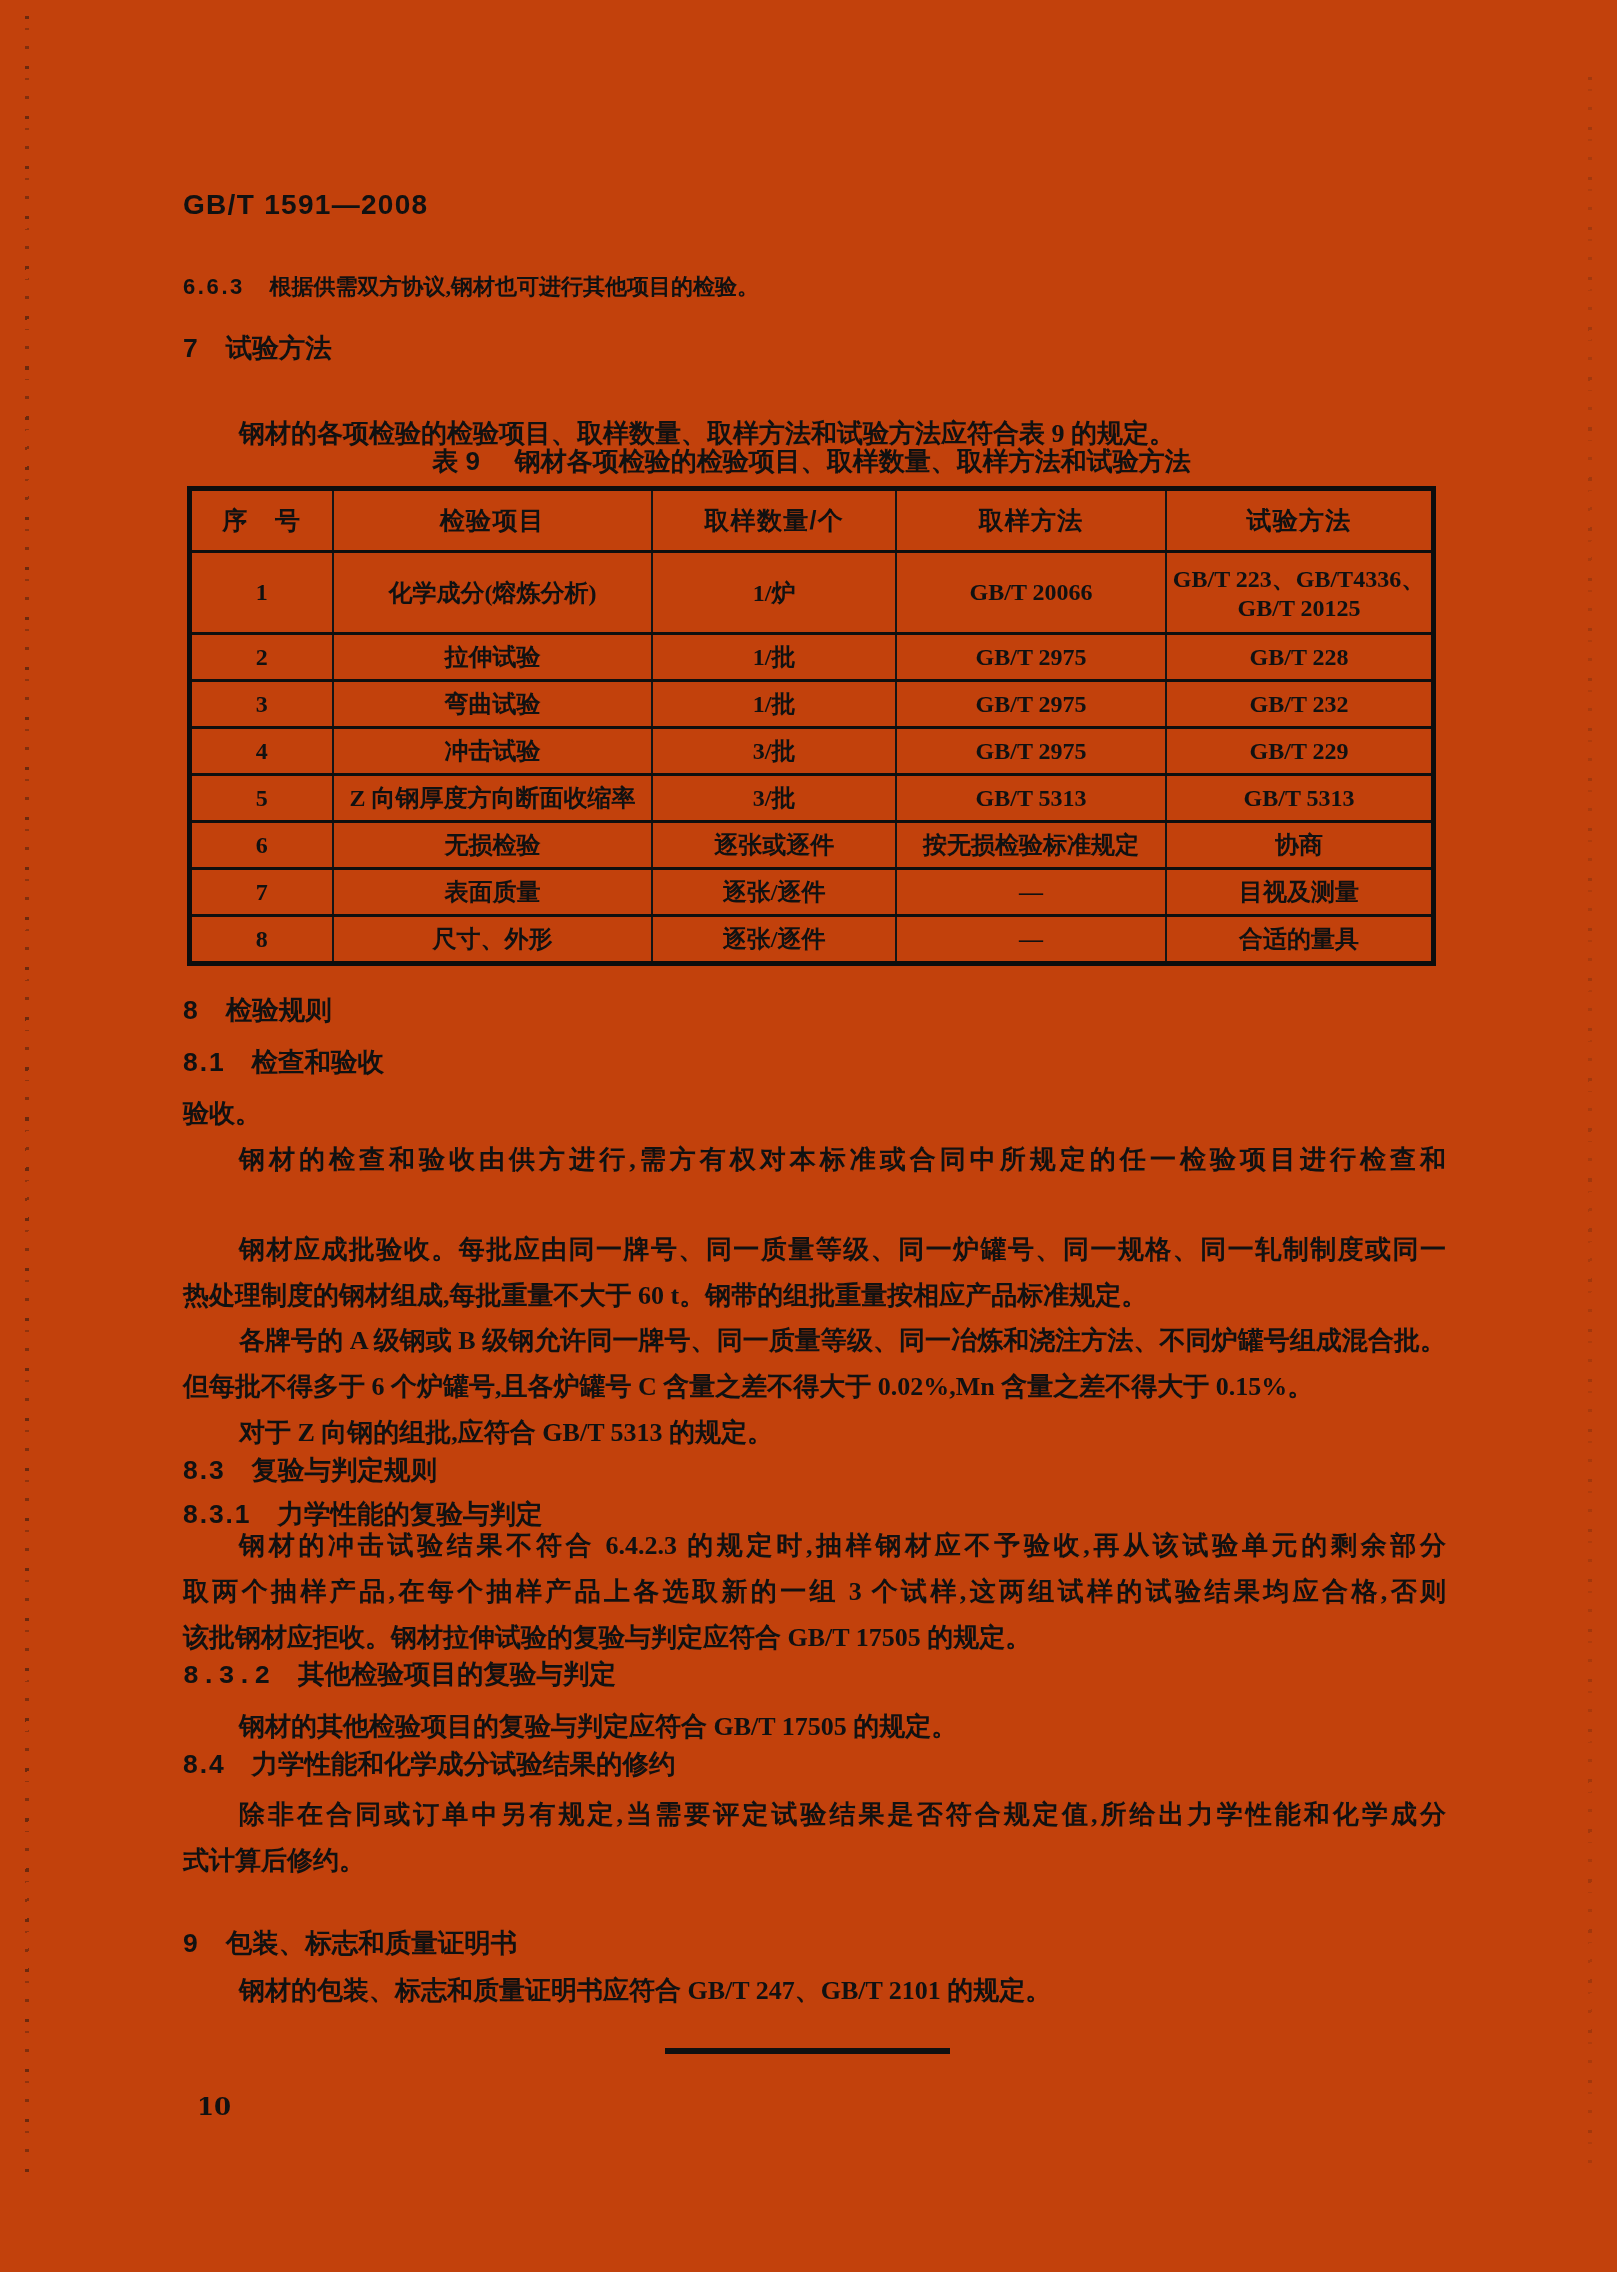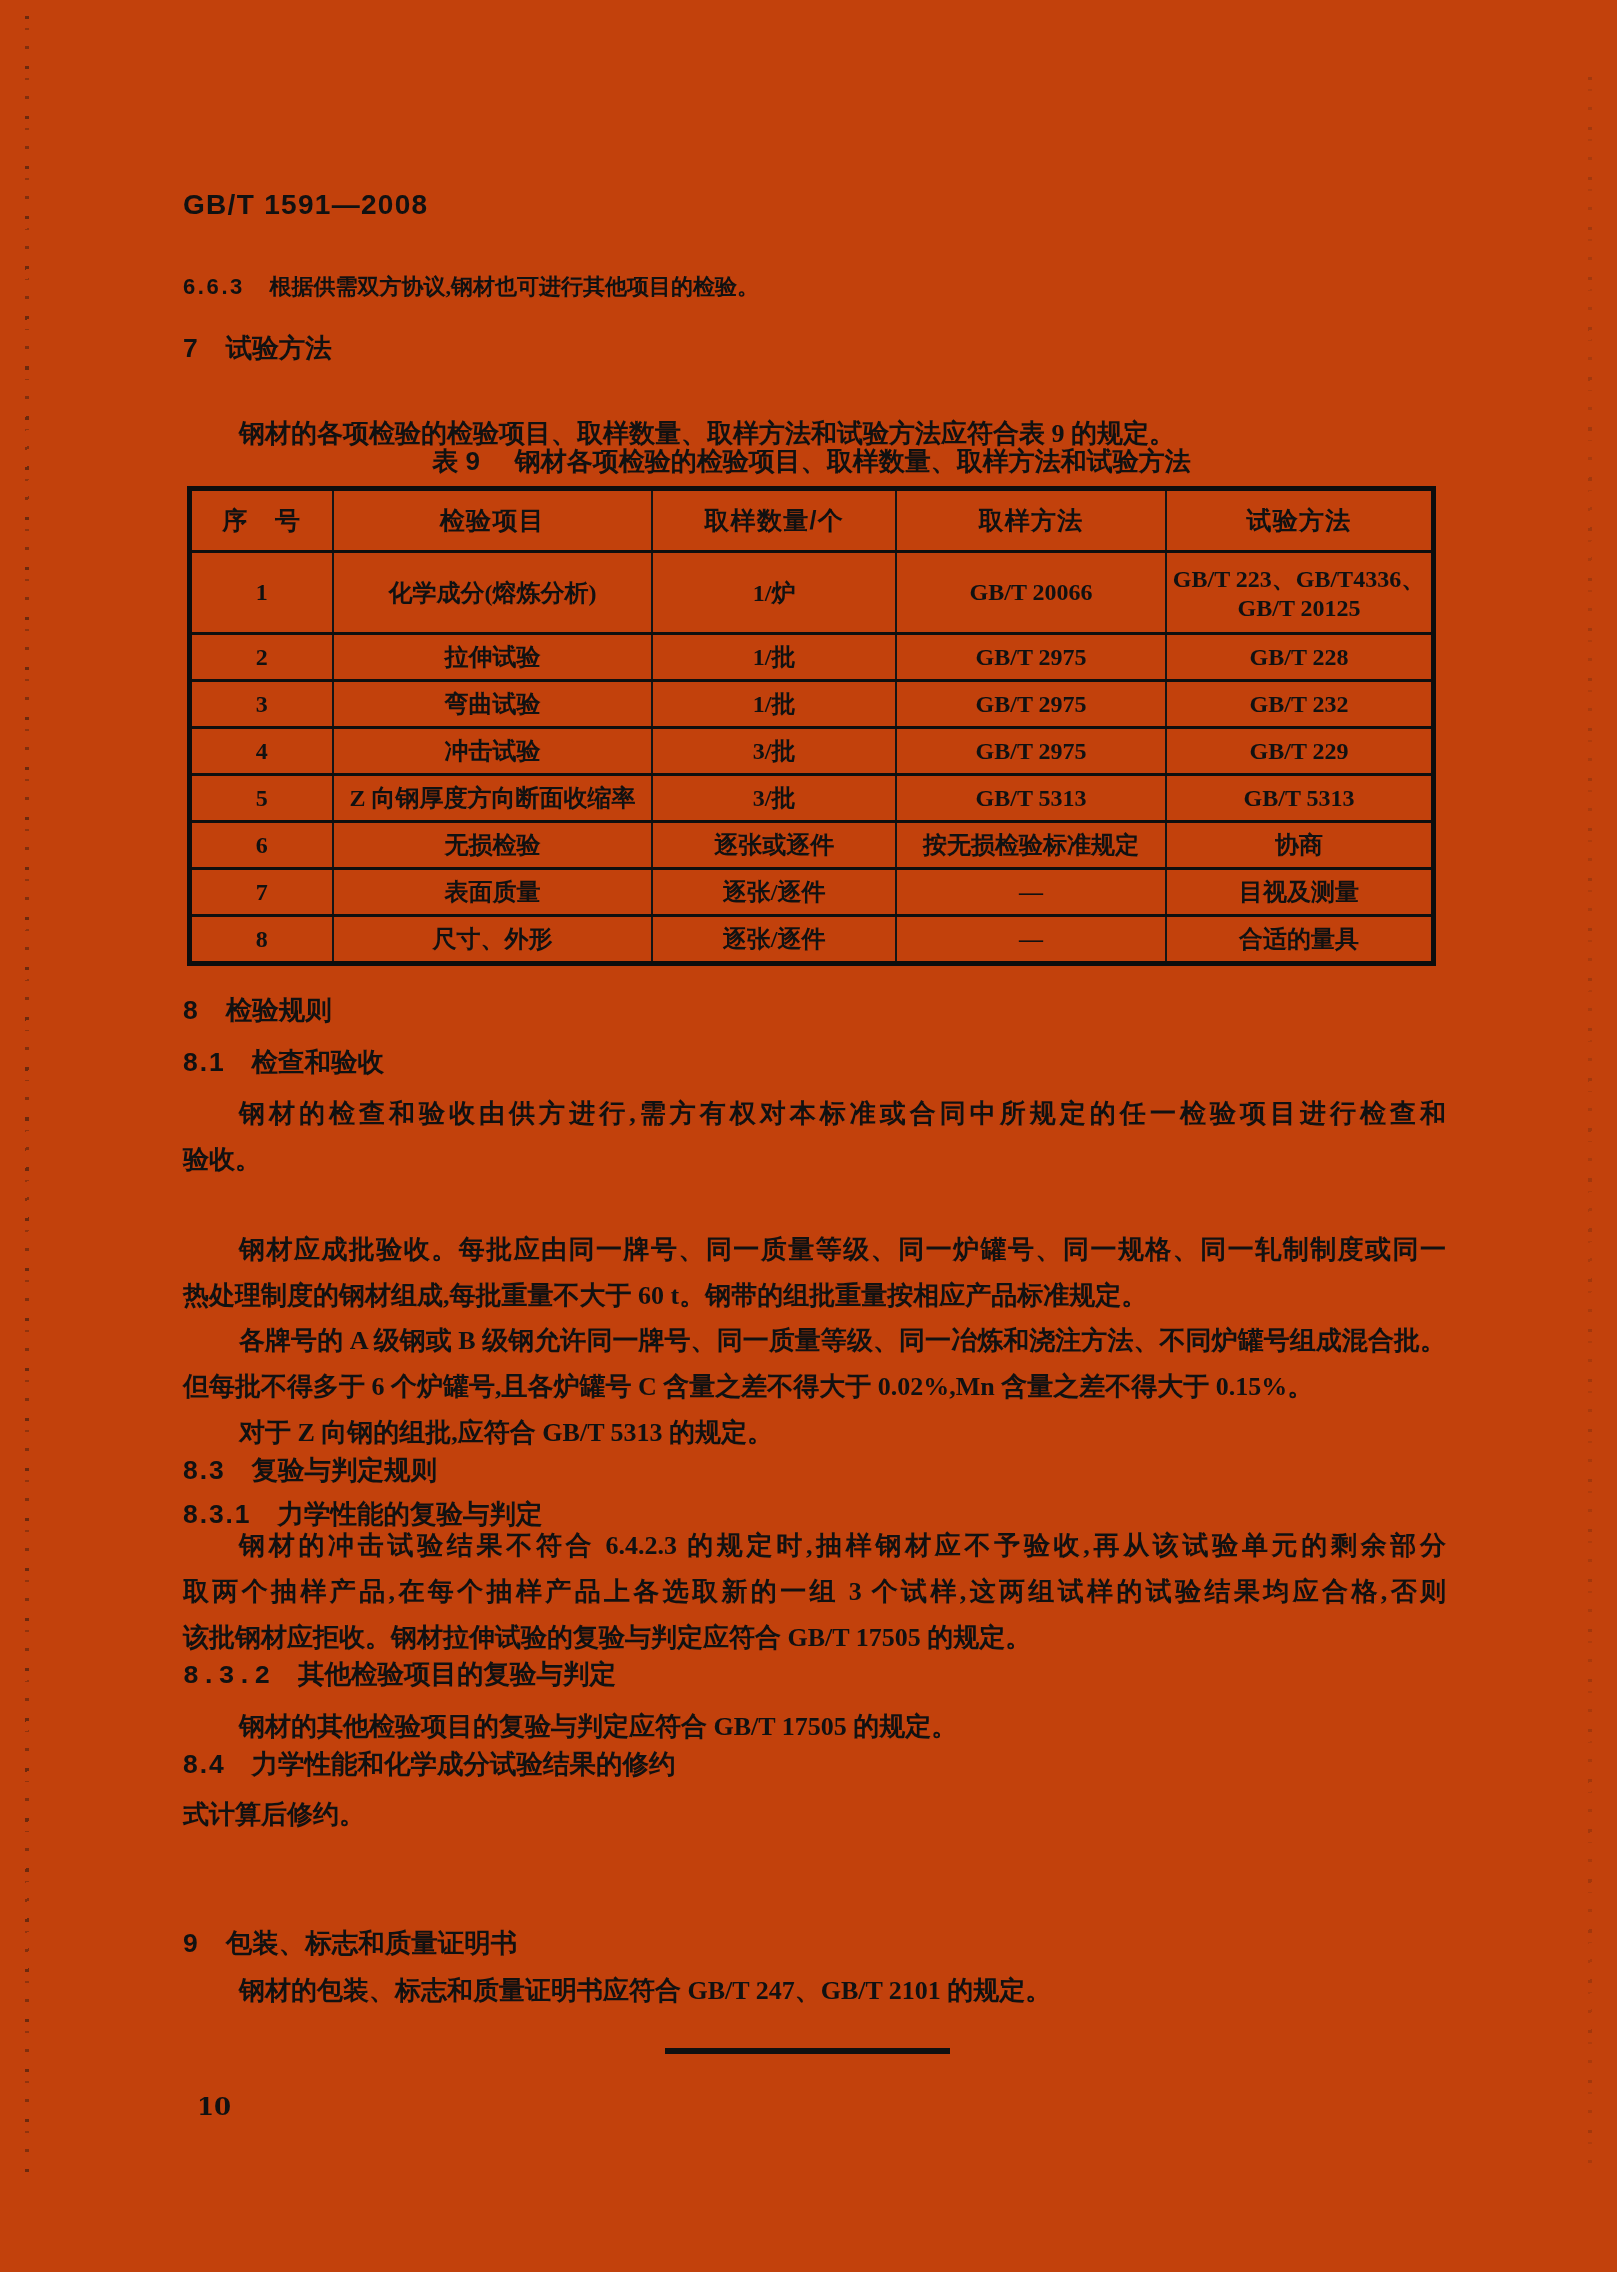--- a/index.html
+++ b/index.html
@@ -226,22 +226,22 @@
 
   <div class="blk heading" style="top:994px;">
     <span class="num">8</span><span>检验规则</span>
   </div>
 
   <div class="blk heading" style="top:1046px;">
     <span class="num">8.1</span><span>检查和验收</span>
   </div>
 
   <div class="blk para" style="top:1091px;">
+    <div class="ln">验收。</div>
     <div class="ln first fill">钢材的检查和验收由供方进行,需方有权对本标准或合同中所规定的任一检验项目进行检查和</div>
-    <div class="ln">验收。</div>
   </div>
 
 
   <div class="blk para" style="top:1227px;">
     <div class="ln first fill">钢材应成批验收。每批应由同一牌号、同一质量等级、同一炉罐号、同一规格、同一轧制制度或同一</div>
     <div class="ln">热处理制度的钢材组成,每批重量不大于 60 t。钢带的组批重量按相应产品标准规定。</div>
   </div>
 
   <div class="blk para" style="top:1318px;">
     <div class="ln first fill">各牌号的 A 级钢或 B 级钢允许同一牌号、同一质量等级、同一冶炼和浇注方法、不同炉罐号组成混合批。</div>
@@ -272,20 +272,21 @@
 
   <div class="blk para" style="top:1704px;">
     <div class="ln first">钢材的其他检验项目的复验与判定应符合 GB/T 17505 的规定。</div>
   </div>
 
   <div class="blk heading" style="top:1748px;">
     <span class="num">8.4</span><span>力学性能和化学成分试验结果的修约</span>
   </div>
 
   <div class="blk para" style="top:1792px;">
+    <div class="ln first fill">除非在合同或订单中另有规定,当需要评定试验结果是否符合规定值,所给出力学性能和化学成分</div>
     <div class="ln">式计算后修约。</div>
   </div>
 
   <div class="blk heading" style="top:1927px;">
     <span class="num">9</span><span>包装、标志和质量证明书</span>
   </div>
 
   <div class="blk para" style="top:1968px;">
     <div class="ln first">钢材的包装、标志和质量证明书应符合 GB/T 247、GB/T 2101 的规定。</div>
   </div>

